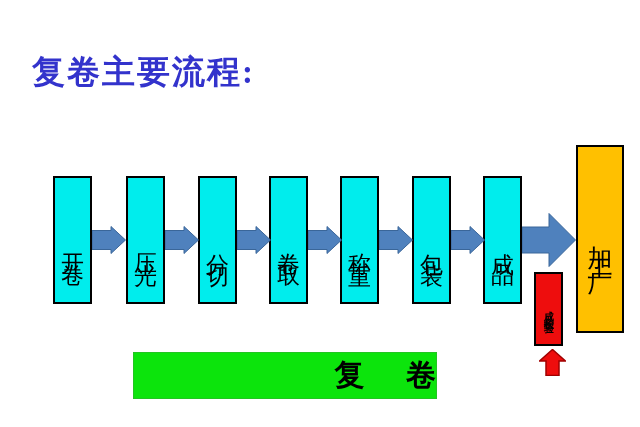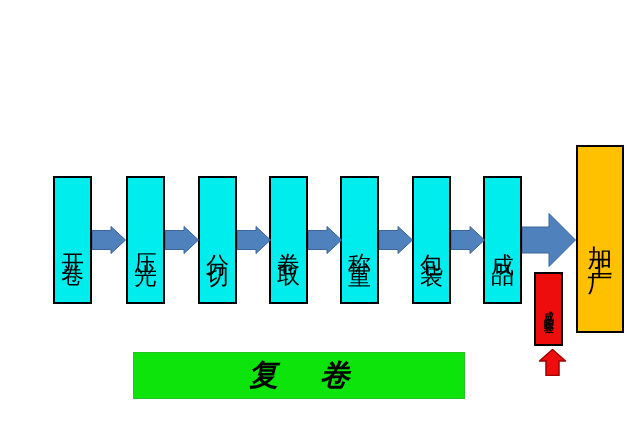--- a/index.html
+++ b/index.html
@@ -68,42 +68,42 @@
     border: 2px solid #000000;
     display: flex;
     align-items: center;
     justify-content: center;
   }
   .inspect-box .v-label { font-size: 10px; font-weight: bold; letter-spacing: 4px; text-indent: 4px; }
   .banner {
     position: absolute;
     left: 133px;
     top: 352px;
-    width: 332px;
+    width: 304px;
     height: 47px;
     background: var(--banner_fill);
     border: 1px solid #22c522;
     display: flex;
     align-items: center;
-    justify-content: center;
-    font-style: italic;
+    justify-content: flex-end;
   }
   .banner-label {
     font-size: 30px;
     font-weight: bold;
     color: #000000;
     word-spacing: 34px;
     white-space: pre;
   }
 </style>
 </head>
 <body>
 
 <div id="stage">
 
+  <div class="title">复卷主要流程:</div>
 
   <div class="step-box" style="left:53px">
     <span class="v-label">开卷</span>
   </div>
   <div class="step-box" style="left:126px">
     <span class="v-label">压光</span>
   </div>
   <div class="step-box" style="left:198px">
     <span class="v-label">分切</span>
   </div>

